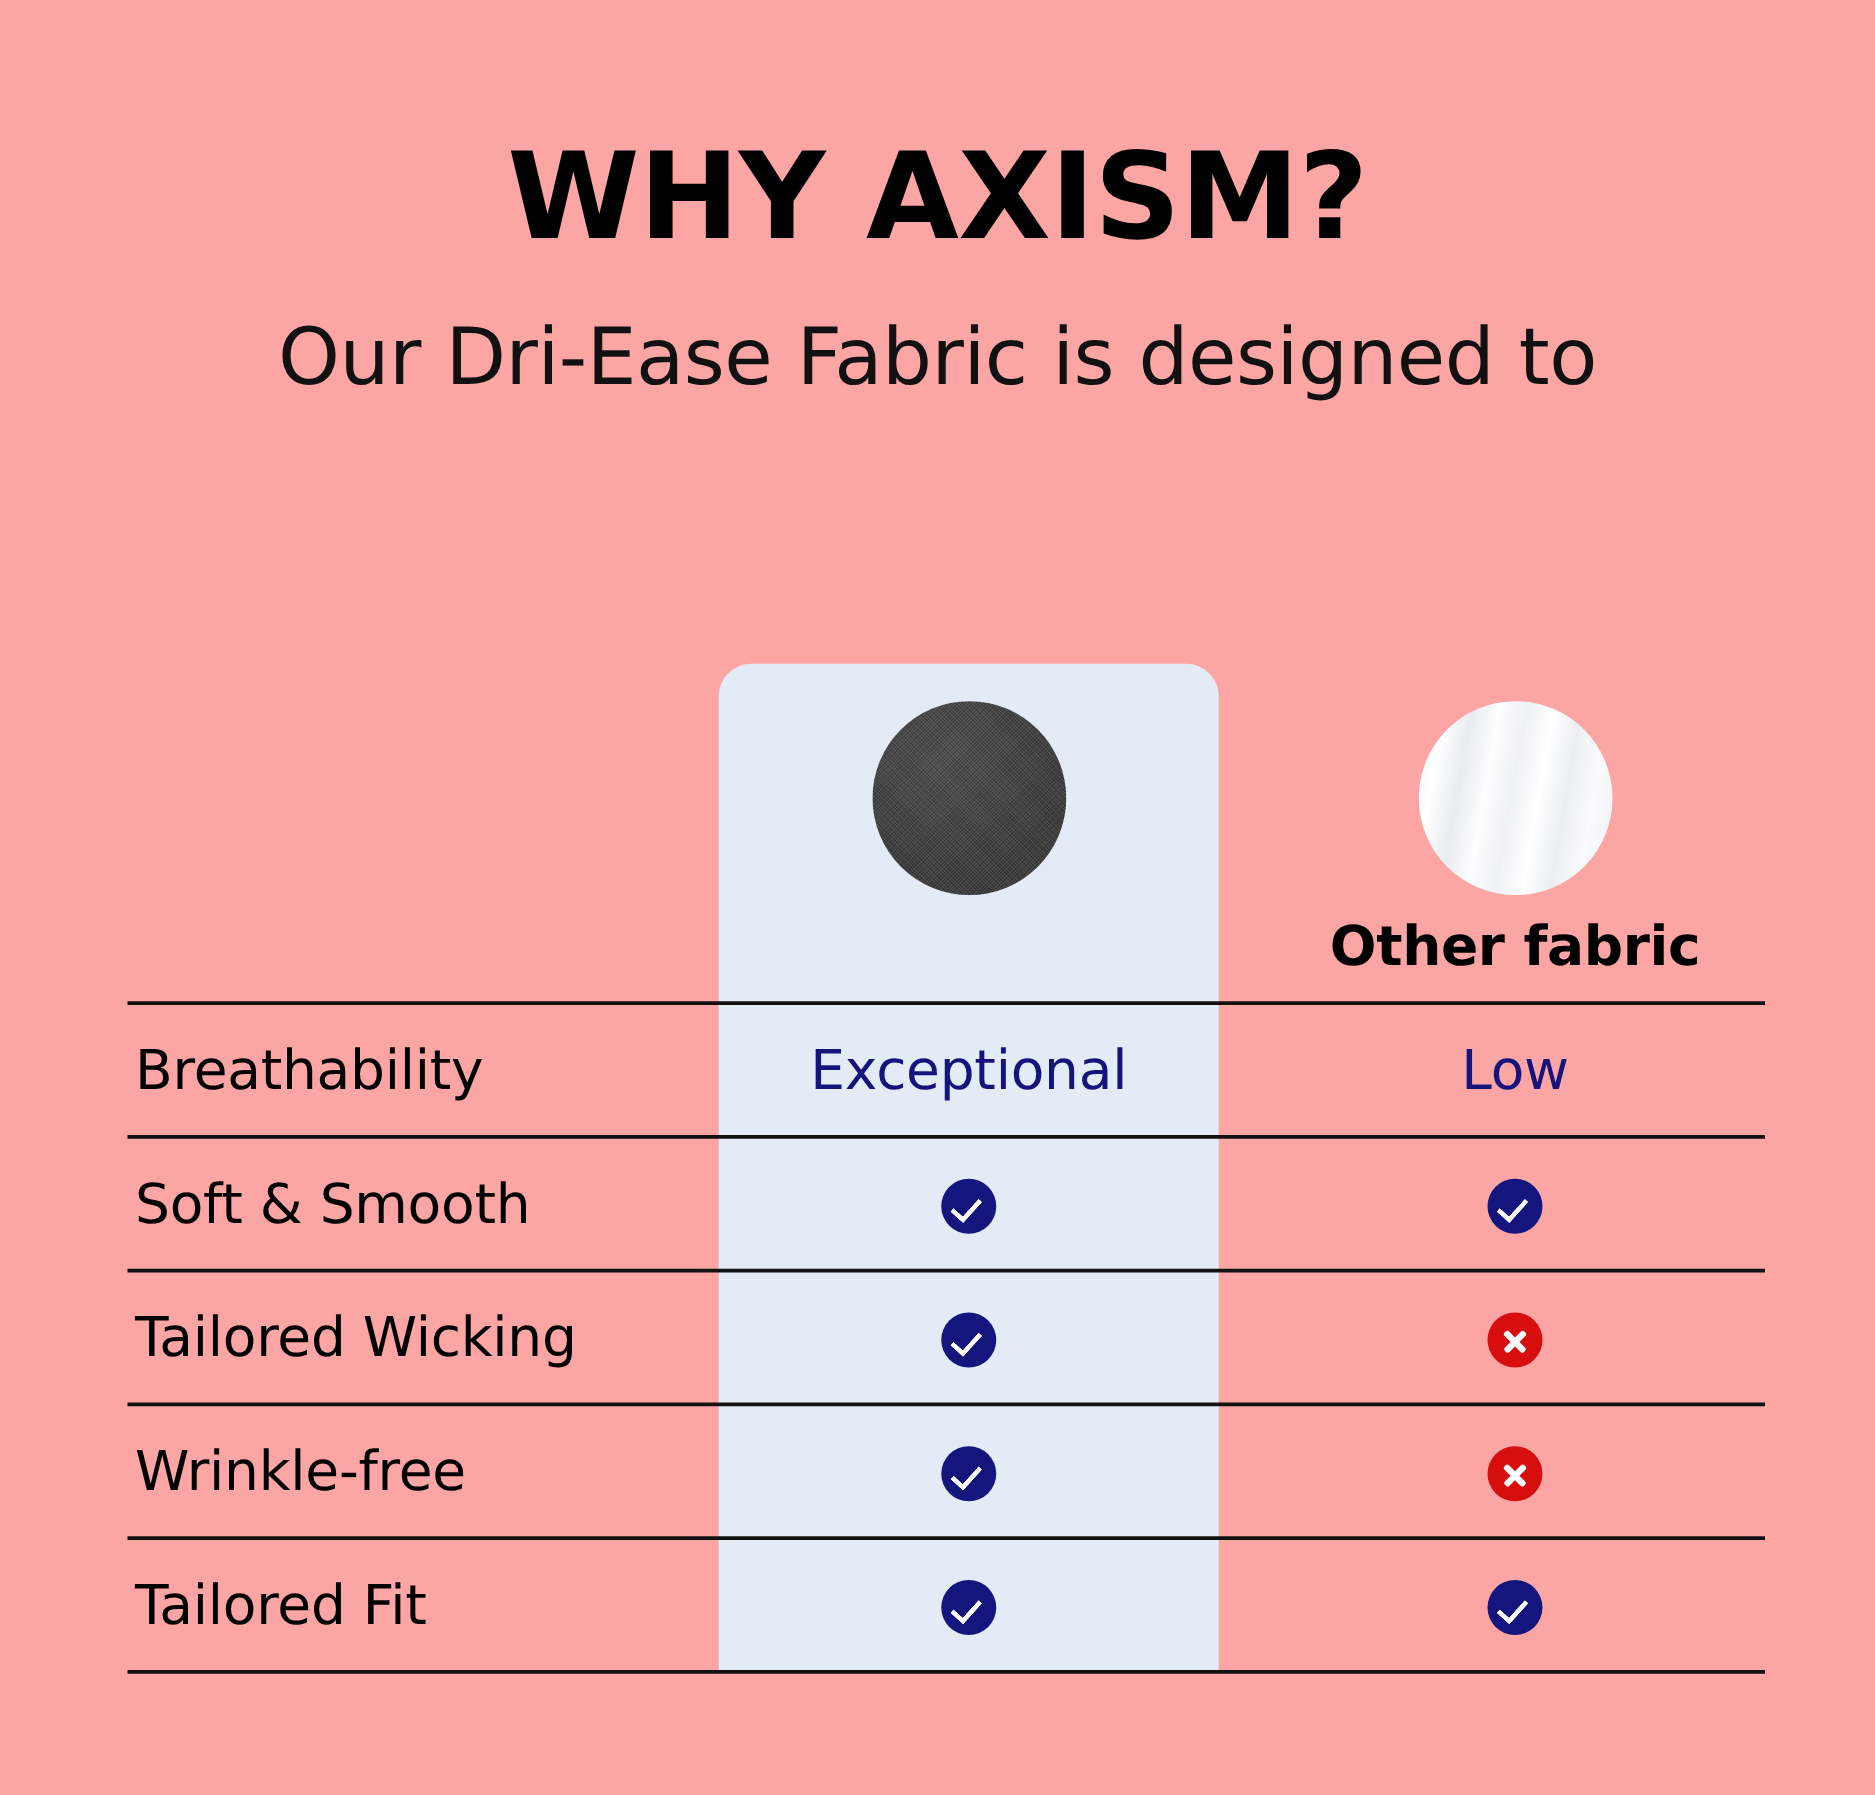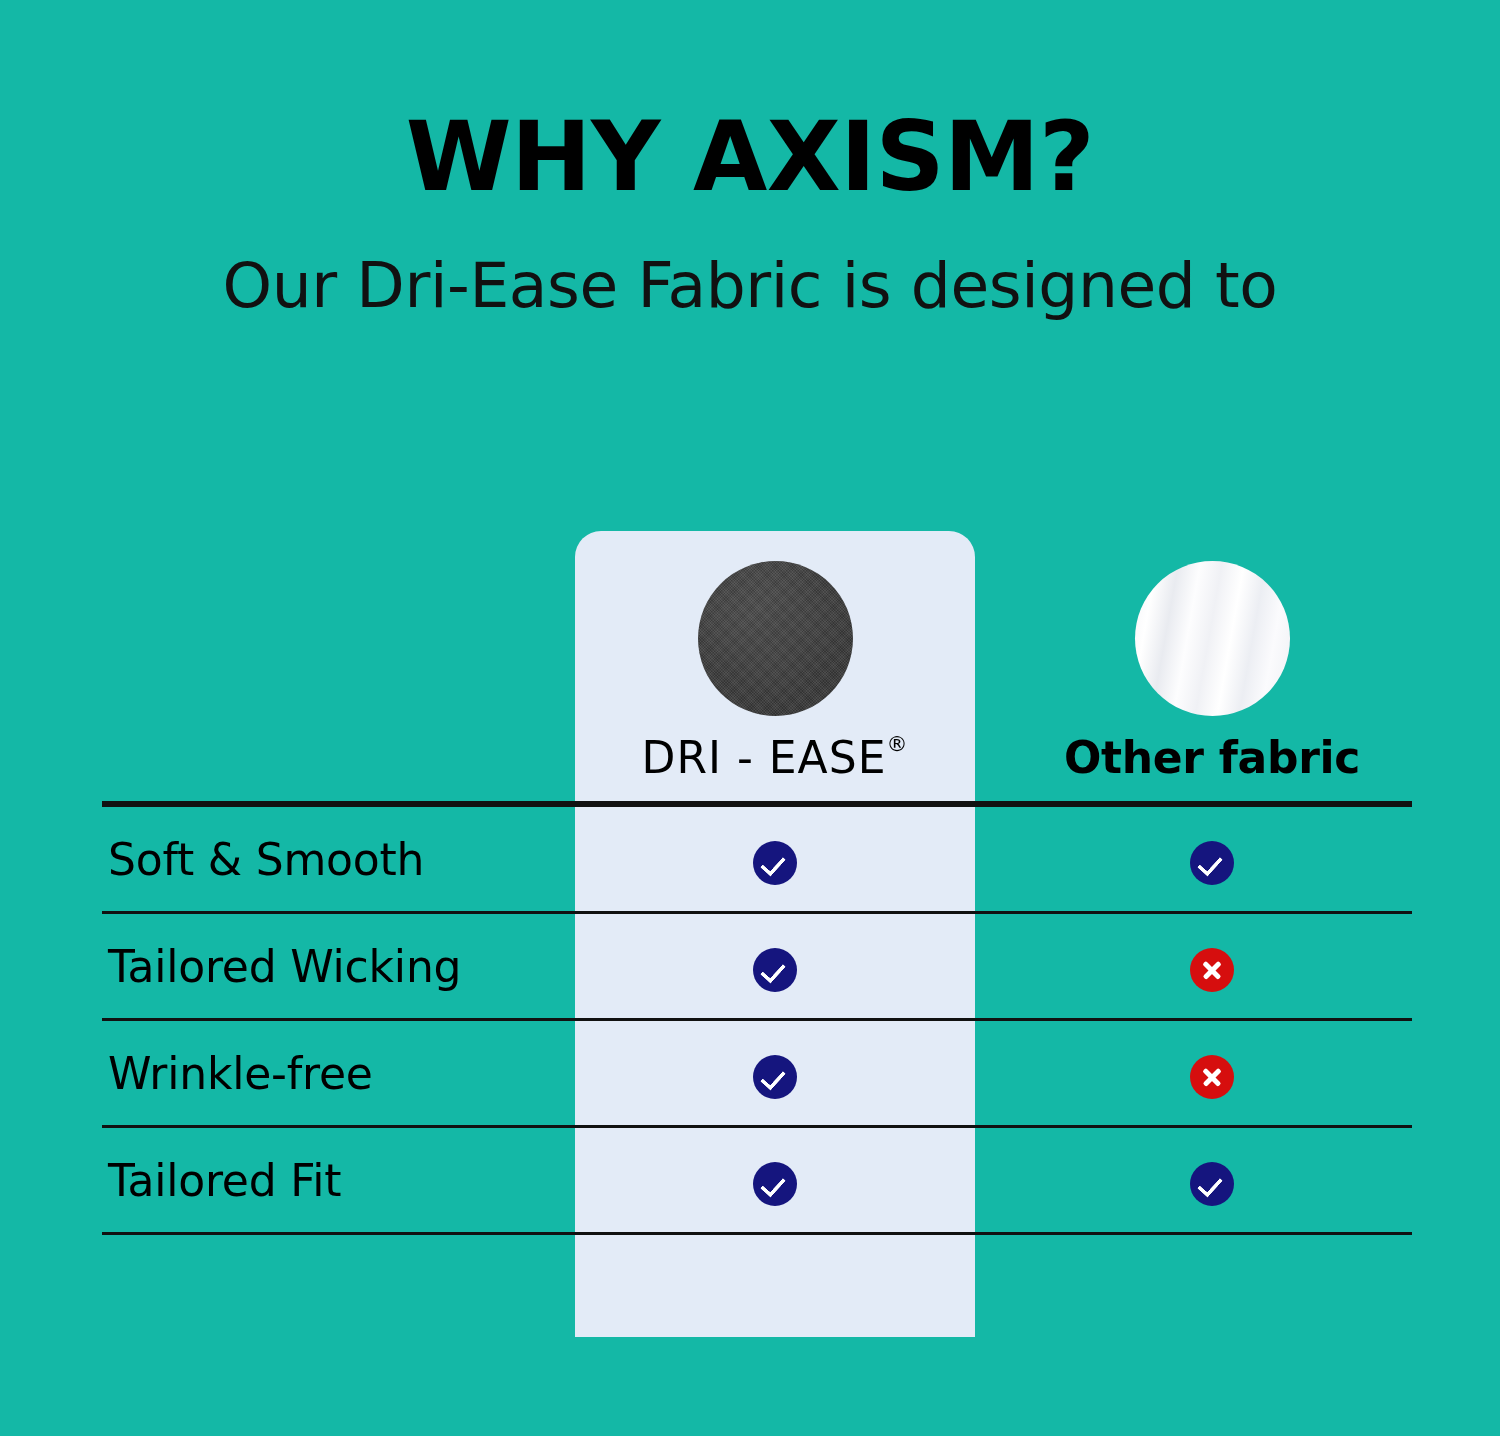--- a/index.html
+++ b/index.html
@@ -13,21 +13,21 @@
     font-family: "DejaVu Sans", sans-serif;
     color: #000000;
     overflow: hidden;
     position: relative;
   }
 
   .page {
     position: relative;
     width: 1500px;
     height: 1436px;
-    background: #14b8a6;
+    background: #fca5a5;
   }
 
   
   .heading-block {
     position: absolute;
     top: 108px;
     left: 0;
     width: 1500px;
     text-align: center;
   }
@@ -216,36 +216,38 @@
       <span>Our Dri-Ease Fabric is designed to</span><br>
     </p>
   </div>
 
   <div class="highlight-col"></div>
 
   <div class="col-headers">
 
     <div class="col-head primary">
       <div class="swatch dark"></div>
-      <div class="col-title regular">
-        <span>DRI - EASE</span><span class="reg-mark">®</span>
-      </div>
     </div>
 
     <div class="col-head secondary">
       <div class="swatch light"></div>
       <div class="col-title bold">Other fabric</div>
     </div>
 
   </div>
 
   <div class="table">
 
     <div class="rule"></div>
 
+    <div class="row">
+      <div class="cell-label">Breathability</div>
+      <div class="cell-value">Exceptional</div>
+      <div class="cell-value second">Low</div>
+    </div>
 
     <div class="rule"></div>
 
     <div class="row">
       <div class="cell-label">Soft &amp; Smooth</div>
       <div class="cell-value">
         <span class="badge check"></span>
       </div>
       <div class="cell-value second">
         <span class="badge check"></span>

